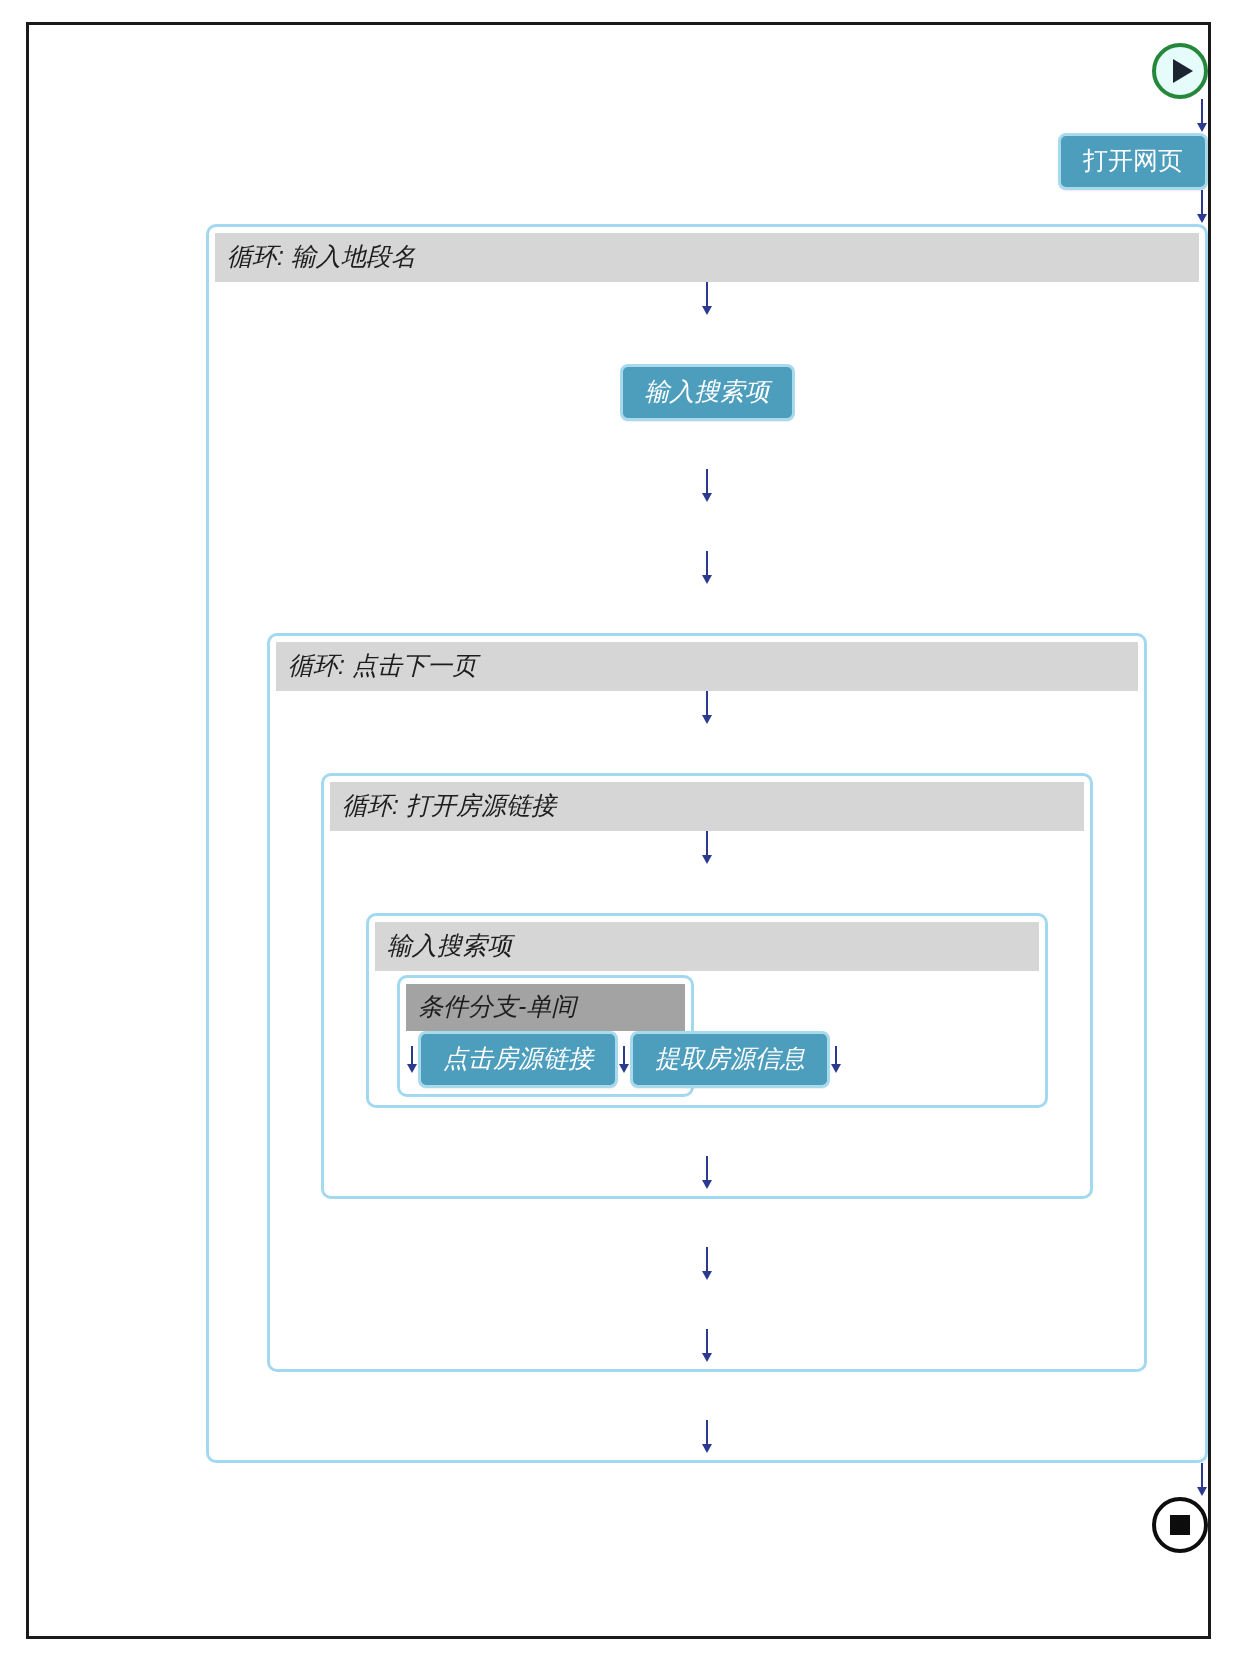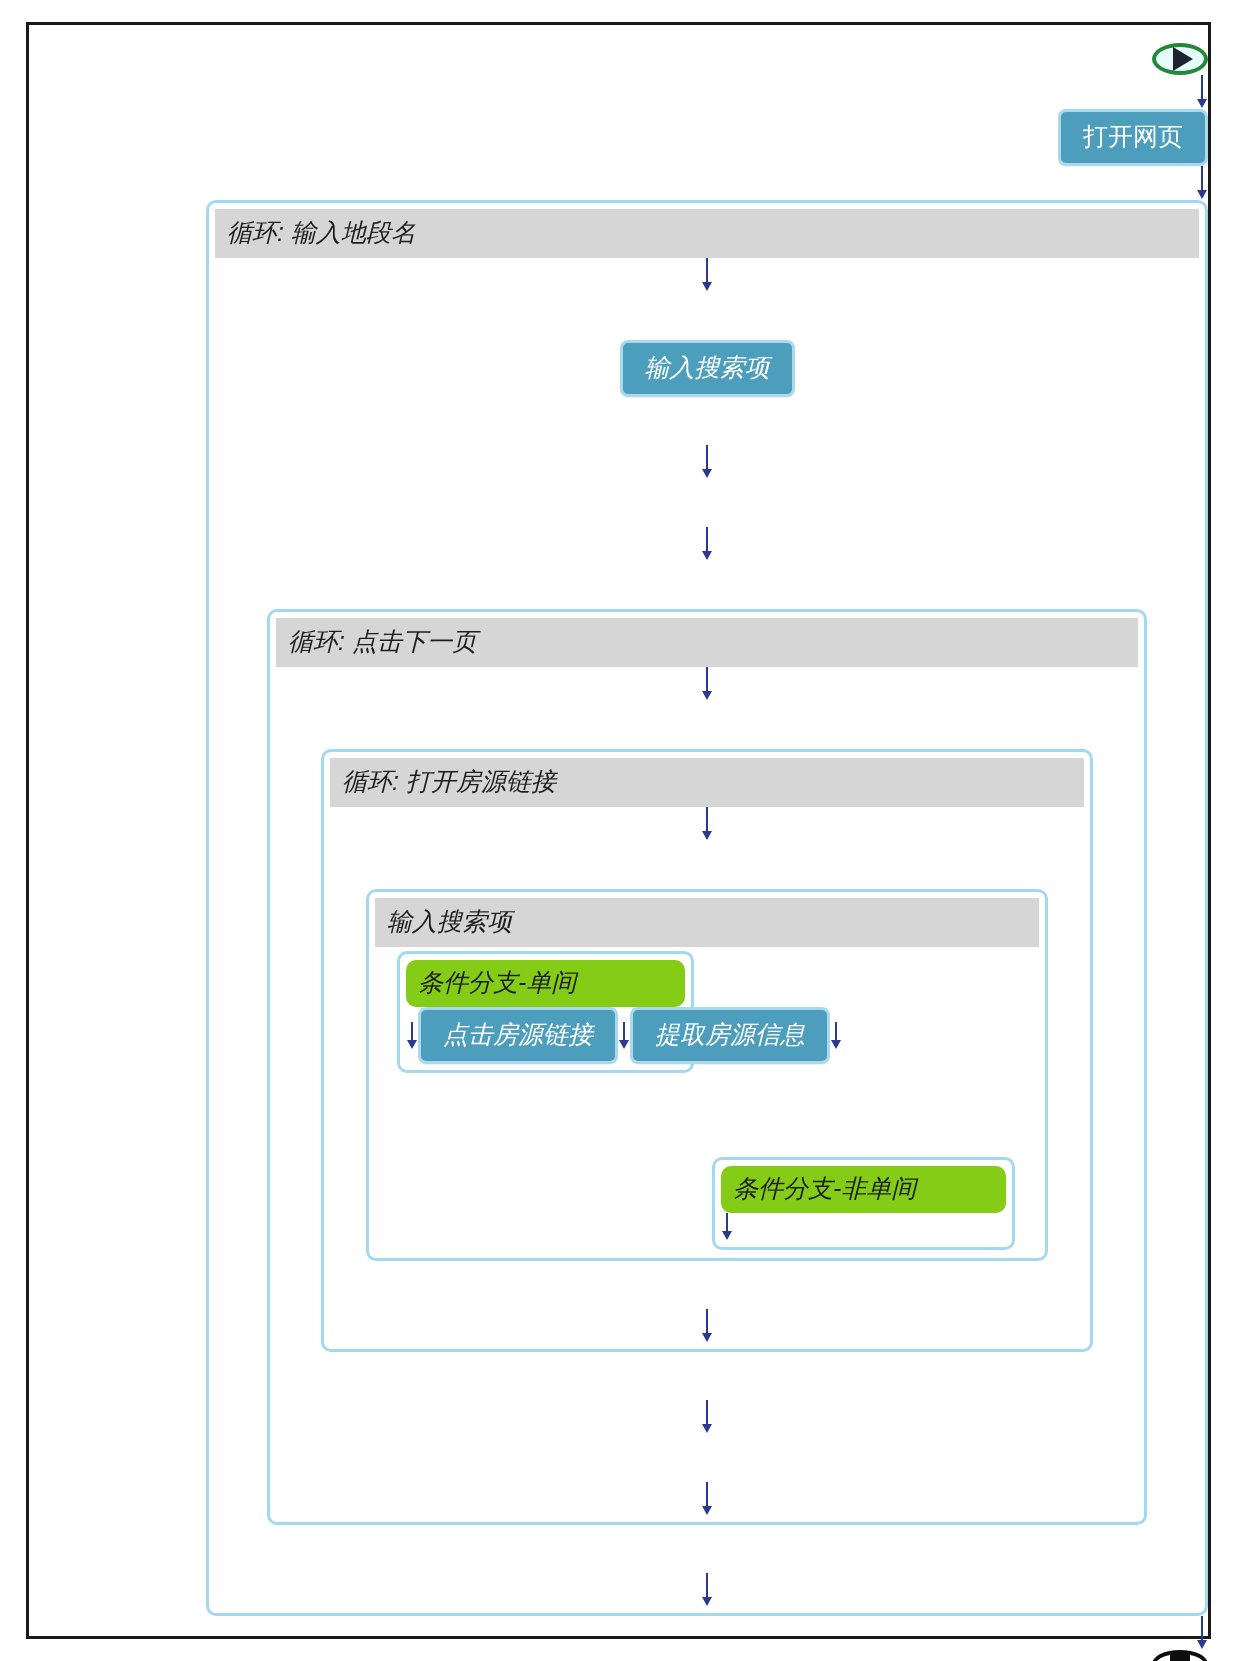--- a/index.html
+++ b/index.html
@@ -144,27 +144,26 @@
     gap: 18px;
     padding: 4px 0 2px 22px;
   }
   .branch {
     border: 3px solid #a3d9f0;
     border-radius: 10px;
     background: #ffffff;
     padding: 6px;
   }
   .branch > .block-head {
-    background: #84cc16;
+    background: #a3a3a3;
     color: #1d1d1d;
     font-size: 25px;
     line-height: 1;
     padding: 10px 28px 12px 12px;
     white-space: nowrap;
-    border-radius: 10px;
   }
   .branch > .block-body {
     display: flex;
     flex-direction: row;
     align-items: center;
   }
   .branch-a { width: 297px; }
   .branch-b { width: 303px; align-self: flex-end; margin-top: 206px; }
 </style>
 </head>
@@ -211,26 +210,20 @@
                           <div class="block-head">条件分支-单间</div>
                           <div class="block-body">
                             <div class="arrow short"></div>
                             <div class="step">点击房源链接</div>
                             <div class="arrow short"></div>
                             <div class="step">提取房源信息</div>
                             <div class="arrow short"></div>
                           </div>
                         </div>
 
-                        <div class="branch branch-b">
-                          <div class="block-head">条件分支-非单间</div>
-                          <div class="block-body">
-                            <div class="arrow short"></div>
-                          </div>
-                        </div>
 
                       </div>
                     </div>
                   </div>
 
                   <div class="arrow"></div>
                 </div>
               </div>
 
               <div class="arrow"></div>

